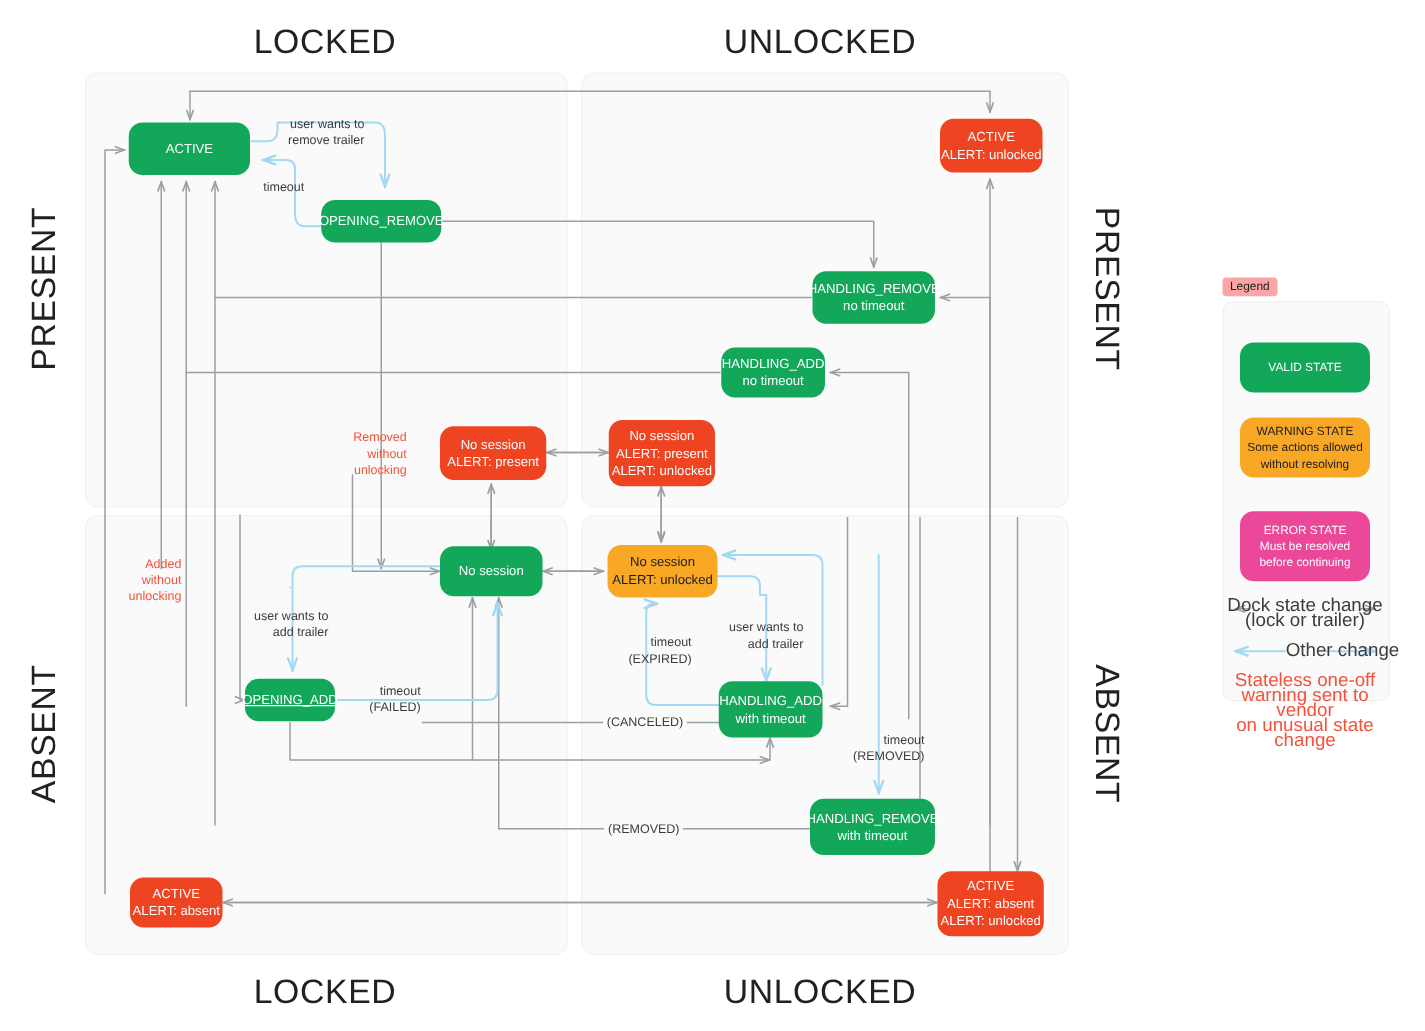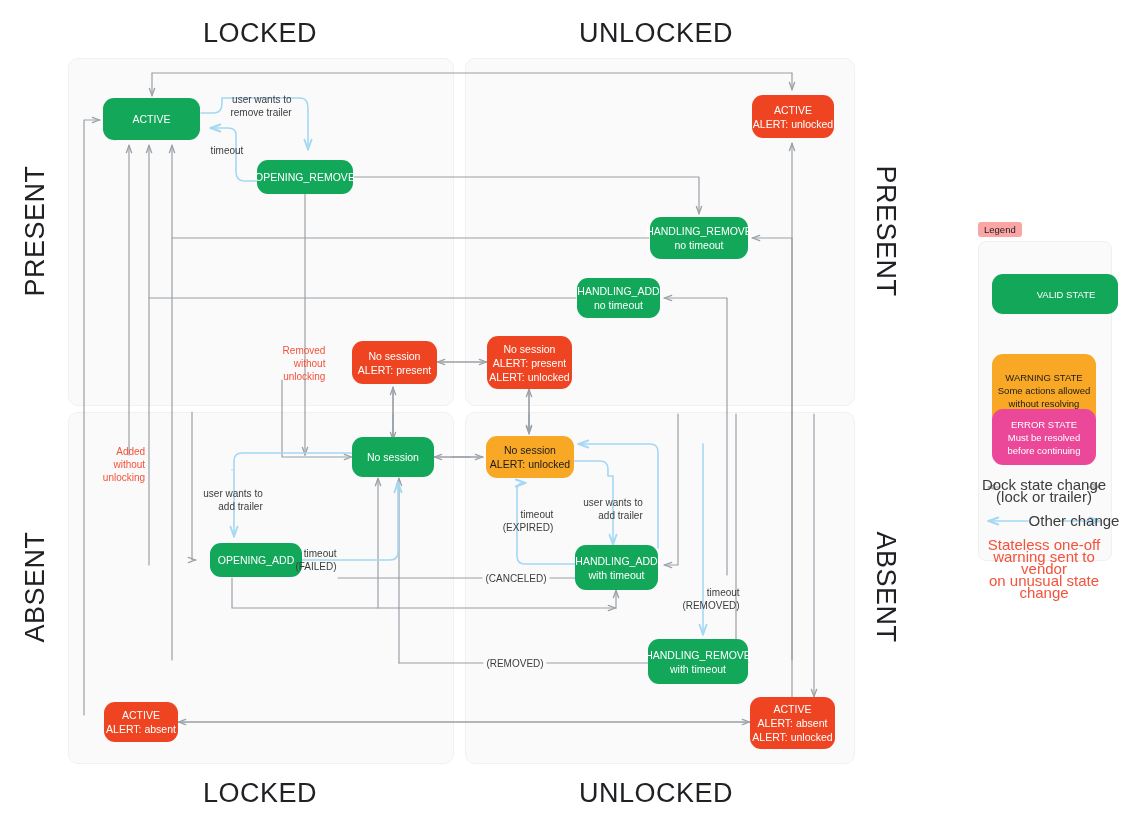--- a/index.html
+++ b/index.html
@@ -85,21 +85,21 @@
     background:#fafafa;
     border:1px solid #f0f0f0;
     border-radius:8px;
   }
   .lg-node{
     position:absolute;left:14px;width:104px;
     border-radius:11px;
     display:flex;flex-direction:column;align-items:center;justify-content:center;
     text-align:center;font-size:9.5px;line-height:13px;color:#fff;
   }
-  .lg-node.green{background:#13a75a;padding-left:22px;}
+  .lg-node.green{background:#13a75a;}
   .lg-node.orange{background:#f9a825;color:#1b1b1b;}
   .lg-node.red{background:#ec4899;}
   .lg-txt{
     position:absolute;left:0;width:132px;text-align:center;
     font-size:15px;line-height:12px;color:#3c3c3c;
   }
   .lg-txt.warn{color:#f4523b;}
 </style>
 </head>
 <body>
@@ -262,21 +262,21 @@
 
   <div class="node green" style="left:352px; top:437px; width:82px; height:40px;">
     <span class="ln">No session</span>
   </div>
 
   <div class="node orange" style="left:486px; top:436px; width:88px; height:42px;">
     <span class="ln">No session</span>
     <span class="ln">ALERT: unlocked</span>
   </div>
 
-  <div class="node green" style="left:210px; top:543px; width:92px; height:34px;">
+  <div class="node green" style="left:196px; top:543px; width:72px; height:34px;text-decoration:underline;">
     <span class="ln">OPENING_ADD</span>
   </div>
 
   <div class="node green" style="left:575px; top:545px; width:83px; height:45px;">
     <span class="ln">HANDLING_ADD</span>
     <span class="ln">with timeout</span>
   </div>
 
   <div class="node green" style="left:648px; top:639px; width:100px; height:45px;">
     <span class="ln">HANDLING_REMOVE</span>
@@ -349,21 +349,21 @@
   </div>
 
   <div id="legend-wrap">
     <div class="legend-title">Legend</div>
     <div class="legend-panel"></div>
 
     <div class="lg-node green" style="top:52px; height:40px;">
       <span>VALID STATE</span>
     </div>
 
-    <div class="lg-node orange" style="top:112px; height:72px;margin-top:20px;">
+    <div class="lg-node orange" style="top:112px; height:48px;">
       <span>WARNING STATE</span>
       <span>Some actions allowed</span>
       <span>without resolving</span>
     </div>
 
     <div class="lg-node red" style="top:187px; height:56px;">
       <span>ERROR STATE</span>
       <span>Must be resolved</span>
       <span>before continuing</span>
     </div>

